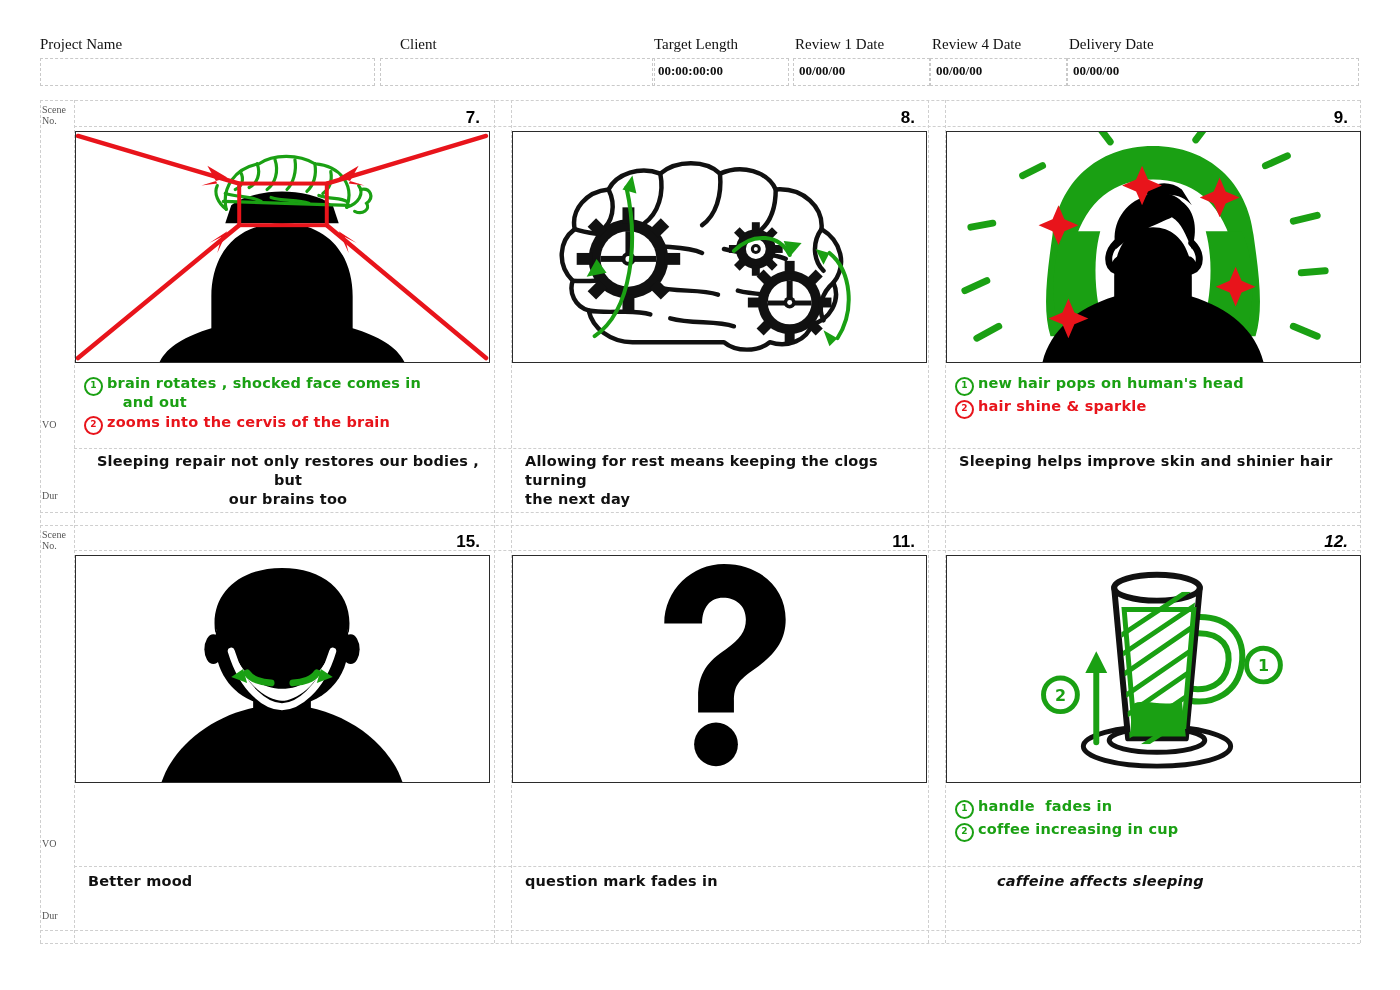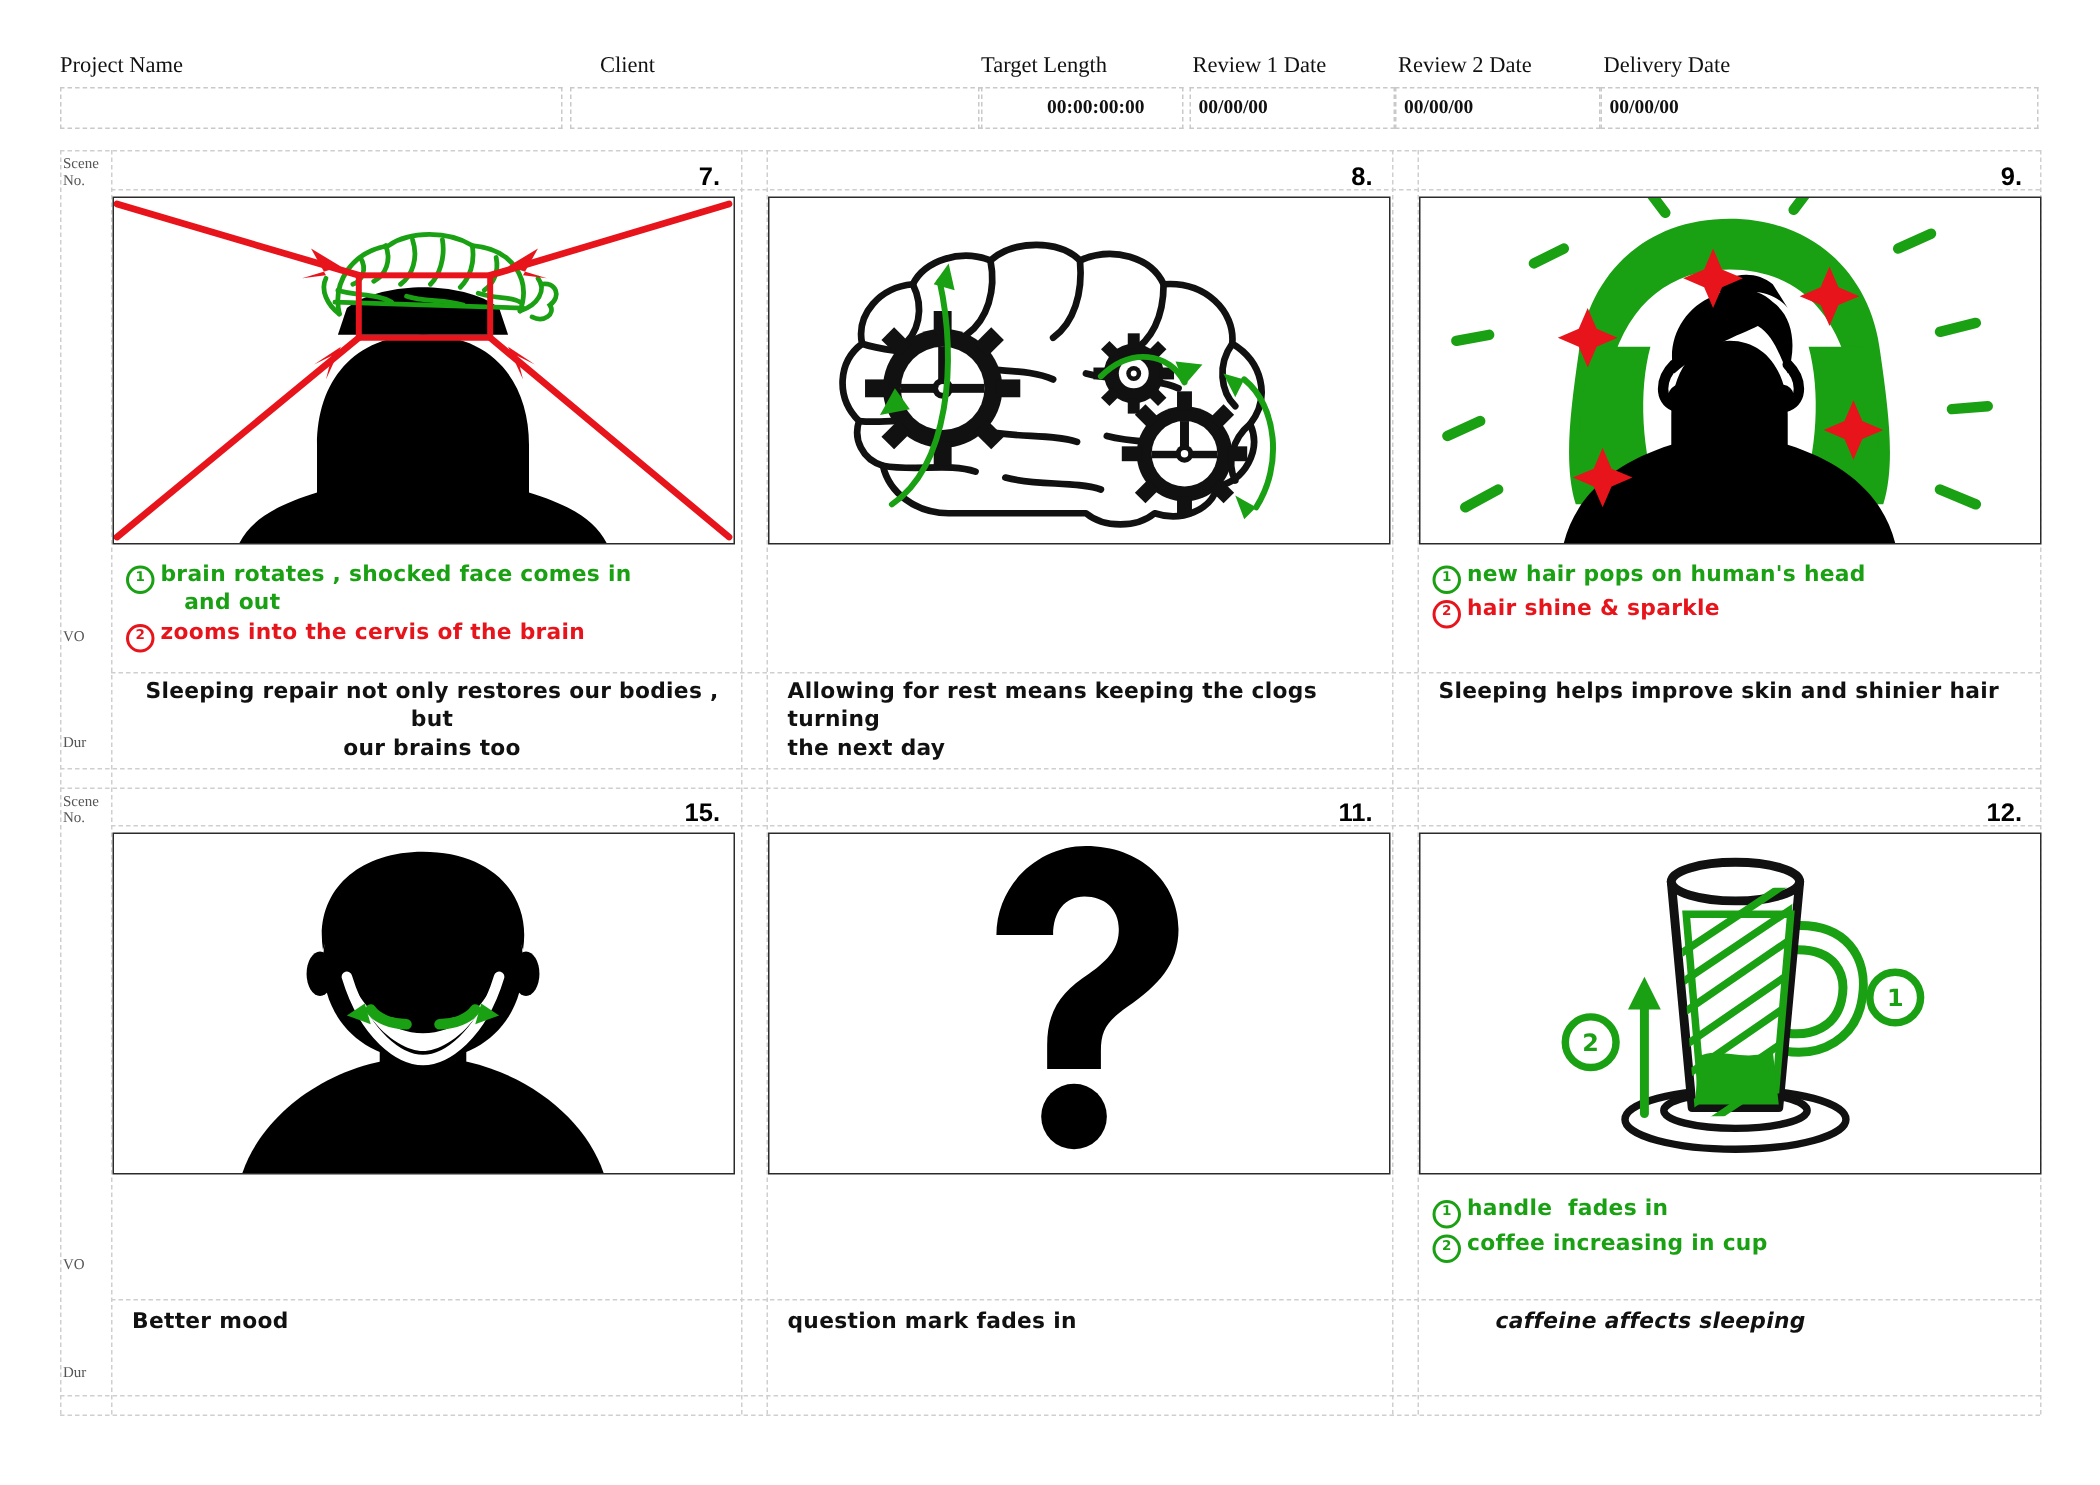--- a/index.html
+++ b/index.html
@@ -79,27 +79,27 @@
     <div class="hdr-label" style="left:40px;top:6px;">Project Name</div>
     <div class="hdr-box" style="left:40px;top:28px;width:335px;"></div>
     <div class="hdr-value" style="left:46px;top:34px;"></div>
 
     <div class="hdr-label" style="left:400px;top:6px;">Client</div>
     <div class="hdr-box" style="left:380px;top:28px;width:275px;"></div>
     <div class="hdr-value" style="left:386px;top:34px;"></div>
 
     <div class="hdr-label" style="left:654px;top:6px;">Target Length</div>
     <div class="hdr-box" style="left:652px;top:28px;width:137px;"></div>
-    <div class="hdr-value" style="left:658px;top:33px;margin-left:40px;">00:00:00:00</div>
+    <div class="hdr-value" style="left:658px;top:33px;">00:00:00:00</div>
 
     <div class="hdr-label" style="left:795px;top:6px;">Review 1 Date</div>
     <div class="hdr-box" style="left:793px;top:28px;width:137px;"></div>
     <div class="hdr-value" style="left:799px;top:33px;">00/00/00</div>
 
-    <div class="hdr-label" style="left:932px;top:6px;">Review 2 Date</div>
+    <div class="hdr-label" style="left:932px;top:6px;">Review 4 Date</div>
     <div class="hdr-box" style="left:930px;top:28px;width:137px;"></div>
     <div class="hdr-value" style="left:936px;top:33px;">00/00/00</div>
 
     <div class="hdr-label" style="left:1069px;top:6px;">Delivery Date</div>
     <div class="hdr-box" style="left:1067px;top:28px;width:292px;"></div>
     <div class="hdr-value" style="left:1073px;top:33px;">00/00/00</div>
   </div>
 
   <div>
     <div class="dash-h" style="left:40px;top:100px;width:1320px;"></div>
@@ -397,21 +397,21 @@
                  L 186 158 L 186 142 C 186 118 196 106 214 94 C 228 84 234 76 234 64
                  C 234 50 224 42 211 42 C 198 42 190 52 190 68 Z"></path>
         <circle cx="204" cy="190" r="22"></circle>
       </g>
     </svg>
   </div>
   <div class="act-block hand" style="left:521px;top:797px;width:400px;"></div>
   <div class="vo-block hand act-text" style="left:525px;top:872px;width:400px;">question mark fades in</div>
   <div class="vo-block hand act-text" style="left:525px;top:908px;width:400px;"></div>
 
-  <div class="scene-no" style="left:1228px;top:532px;width:120px;">12.</div>
+  <div class="scene-no" style="left:1228px;top:532px;width:120px;font-style:italic;">12.</div>
   <div class="frame" style="left:946px;top:555px;width:415px;height:228px;">
     <svg viewBox="0 0 415 228" preserveAspectRatio="none">
       <defs>
         <clipPath id="glassclip">
           <path d="M172 36 L 250 36 L 238 190 L 184 190 Z"></path>
         </clipPath>
       </defs>
 
       <g fill="none" stroke="#111" stroke-width="5">
         <ellipse cx="211" cy="192" rx="74" ry="20"></ellipse>

